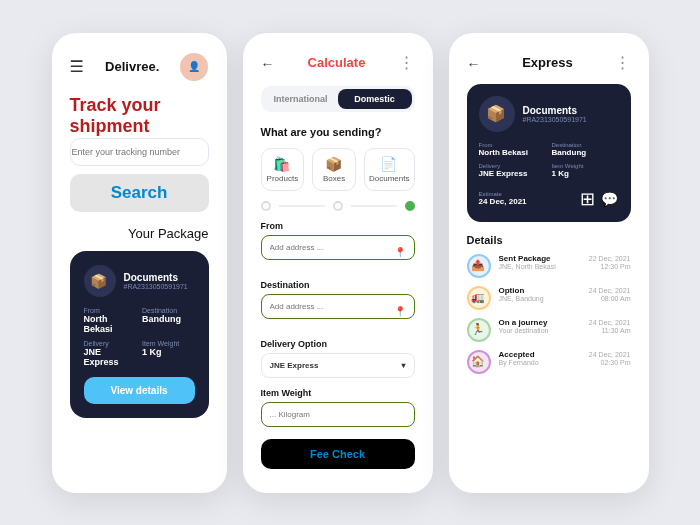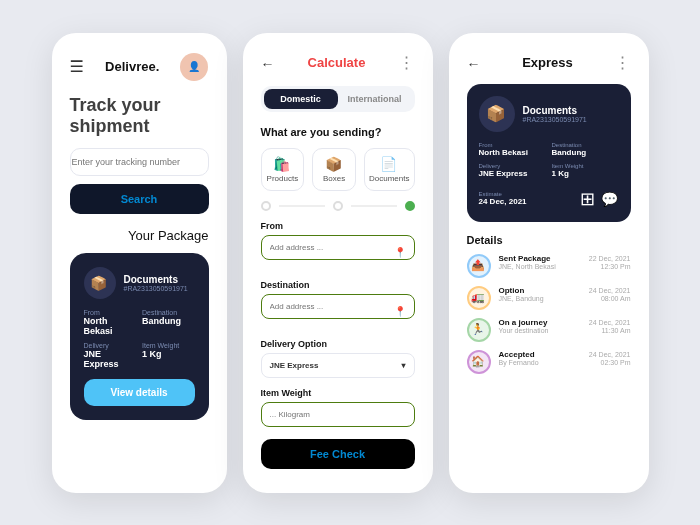--- a/index.html
+++ b/index.html
@@ -39,38 +39,38 @@
     .hamburger-icon { font-size: 16px; color: #333; }
     .brand-name { font-weight: 700; font-size: 13px; color: #111; }
     .avatar-circle {
       width: 28px; height: 28px;
       border-radius: 50%;
       background: #f0c4b0;
       overflow: hidden;
       display: flex; align-items: center; justify-content: center;
       font-size: 10px; color: #a05030;
     }
-    .card1-title { font-size: 18px; font-weight: 700; color: #404040; line-height: 1.2; margin-bottom: 10px; }
+    .card1-title { font-size: 18px; font-weight: 700; color: #b91c1c; line-height: 1.2; margin-bottom: 0; }
     .track-input {
       width: 100%;
       border: 1px solid #e5e7ef;
       border-radius: 10px;
       padding: 8px 1px;
       font-size: 9px;
       color: #bbb;
       outline: none;
       margin-bottom: 8px;
     }
     .search-btn {
       width: 100%;
-      background: #0f172a;
+      background: #e5e5e5;
       border: none;
       border-radius: 10px;
       padding: 9px;
-      font-size: 11px;
+      font-size: 17px;
       font-weight: 600;
       color: #0288d1;
       cursor: pointer;
       margin-bottom: 14px;
     }
     .section-label { font-size: 13px; font-weight: 400; color: #111; margin-bottom: 10px; text-align: right; }
     .pkg-card {
       background: #1a1f36;
       border-radius: 16px;
       padding: 14px;
@@ -240,22 +240,22 @@
   </div>
 </div>
 
 <div class="card card2">
   <div class="card2-header">
     <span class="back-btn">←</span>
     <span class="card2-title">Calculate</span>
     <span class="dots-menu">⋮</span>
   </div>
   <div class="tab-row">
+    <button class="tab-btn">International</button>
     <button class="tab-btn active">Domestic</button>
-    <button class="tab-btn">International</button>
   </div>
   <div class="what-label">What are you sending?</div>
   <div class="item-type-row">
     <div class="item-type">
       <span class="type-icon">🛍️</span>
       <span>Products</span>
     </div>
     <div class="item-type">
       <span class="type-icon">📦</span>
       <span>Boxes</span>

